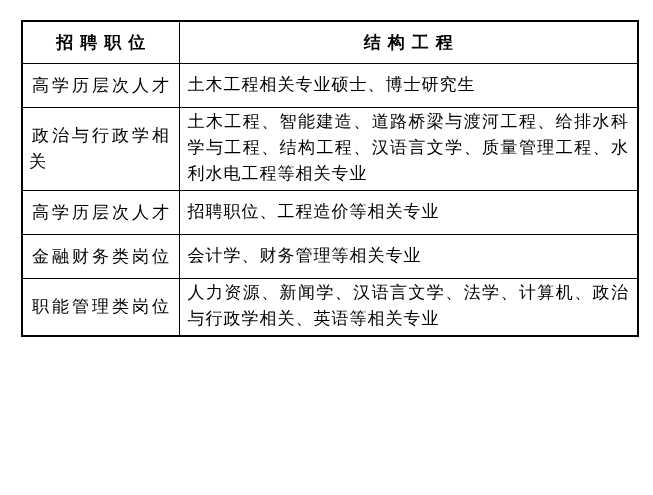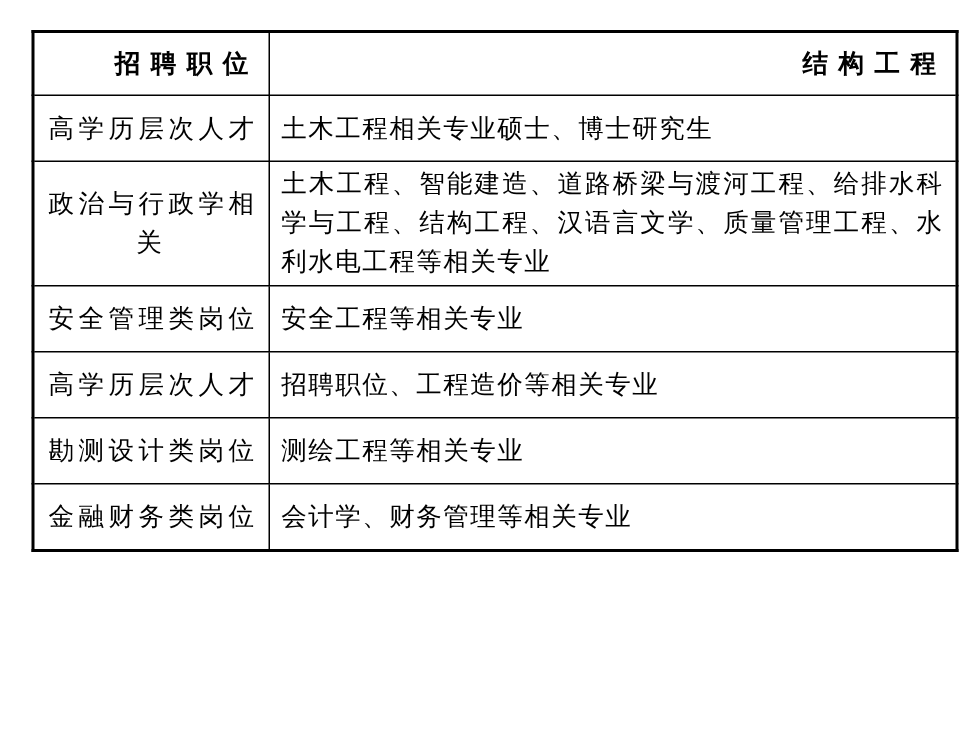--- a/index.html
+++ b/index.html
@@ -29,41 +29,41 @@
   table.recruit col.c2 { width: 459px; }
   table.recruit th,
   table.recruit td {
     border: 1px solid #000000;
     vertical-align: middle;
     font-size: 17px;
     box-sizing: content-box;
   }
   table.recruit th {
     font-weight: bold;
-    text-align: right;
+    text-align: center;
     letter-spacing: 7px;
     text-indent: 7px; 
     height: 37px;
     padding: 2px 6px;
     line-height: 26px;
   }
   td.position {
-    text-align: center;
     letter-spacing: 3px;
     text-indent: 3px;
     height: 39px;
     padding: 2px 6px;
     line-height: 26px;
   }
   td.requirement {
     text-align: justify;
     letter-spacing: 1px;
     line-height: 26px;
     height: 39px;
     padding: 2px 8px;
+    font-family: Liberation Mono, monospace;
   }
 </style>
 </head>
 <body>
 
 <div class="page">
   <table class="recruit">
     <colgroup>
       <col class="c1">
       <col class="c2">
@@ -77,30 +77,26 @@
     <tbody id="table-body">
         <tr>
     <td class="position">高学历层次人才</td>
     <td class="requirement">土木工程相关专业硕士、博士研究生</td>
   </tr>
         <tr>
     <td class="position">政治与行政学相关</td>
     <td class="requirement">土木工程、智能建造、道路桥梁与渡河工程、给排水科学与工程、结构工程、汉语言文学、质量管理工程、水利水电工程等相关专业</td>
   </tr>
         <tr>
-    <td class="position">安全管理类岗位</td>
-    <td class="requirement">安全工程等相关专业</td>
-  </tr>
-        <tr>
     <td class="position">高学历层次人才</td>
     <td class="requirement">招聘职位、工程造价等相关专业</td>
   </tr>
         <tr>
-    <td class="position">勘测设计类岗位</td>
-    <td class="requirement">测绘工程等相关专业</td>
+    <td class="position">金融财务类岗位</td>
+    <td class="requirement">会计学、财务管理等相关专业</td>
   </tr>
         <tr>
-    <td class="position">金融财务类岗位</td>
-    <td class="requirement">会计学、财务管理等相关专业</td>
+    <td class="position">职能管理类岗位</td>
+    <td class="requirement">人力资源、新闻学、汉语言文学、法学、计算机、政治与行政学相关、英语等相关专业</td>
   </tr>
       </tbody>
   </table>
 </div>
 
 </body></html>

